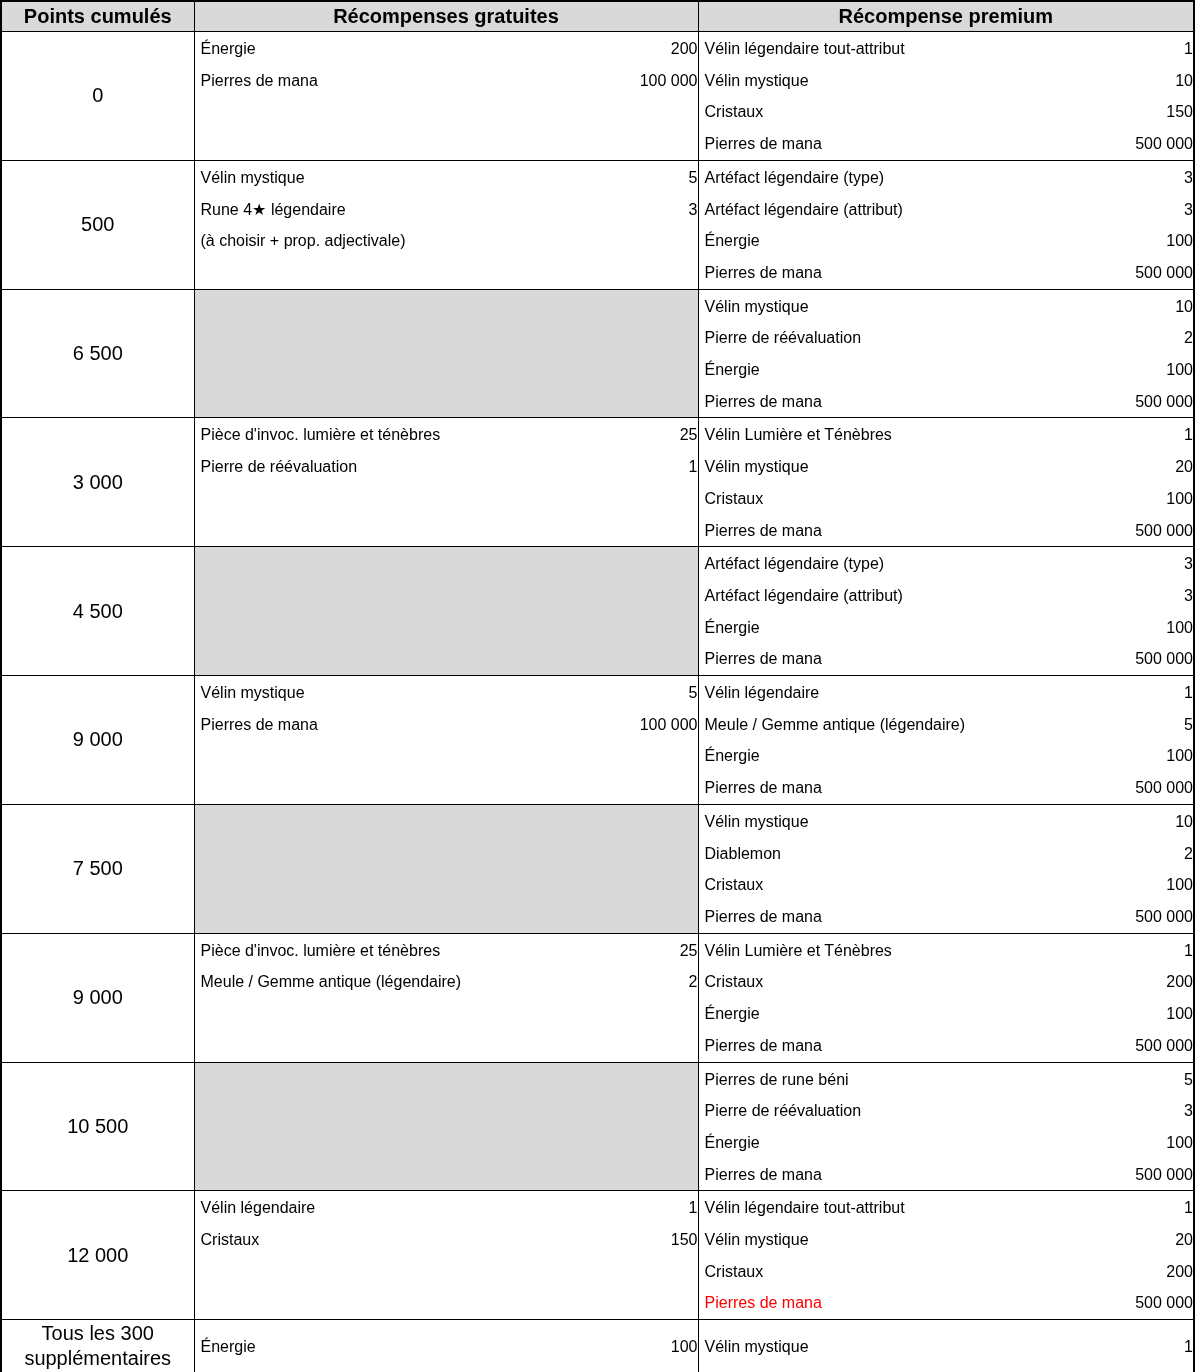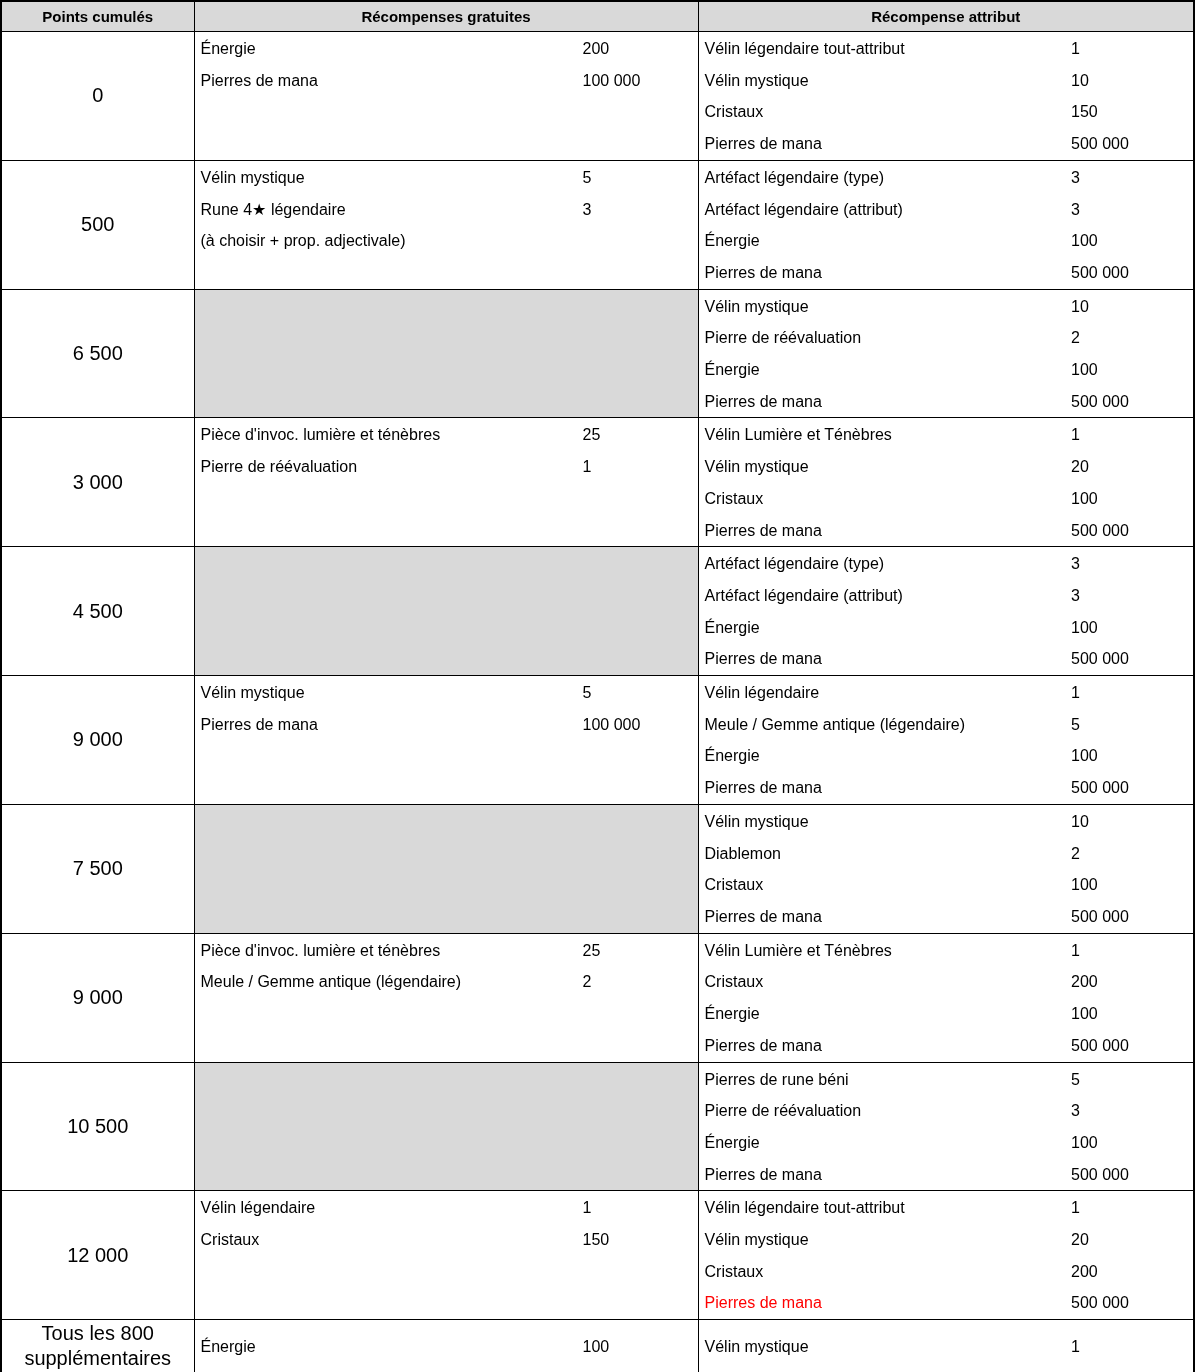--- a/index.html
+++ b/index.html
@@ -21,21 +21,21 @@
     table-layout:fixed;
     width:1193px;
     margin:0;
   }
   table.rewards, table.rewards th, table.rewards td{
     border:1px solid var(--border);
   }
   table.rewards{border-width:2px;}
   th{
     background:var(--header-bg);
-    font-size:15px;
+    font-size:20px;
     font-weight:bold;
     height:29px;
     text-align:center;
     padding:0;
   }
   tr.body-row{height:128px;}
   tr.last-row{height:54px;}
   td{padding:0;}
   td.points{
     text-align:center;
@@ -55,40 +55,40 @@
     white-space:nowrap;
     gap:46px;
   }
   .item-name{
     flex:1 1 auto;
     padding-left:6px;
     overflow:hidden;
   }
   .item-qty{
     flex:0 0 auto;
-    text-align:left;
+    text-align:right;
   }
   .free-col .item-qty{width:115px;}
   .premium-col .item-qty{width:122px;}
   .hl{color:var(--highlight);}
 </style>
 </head>
 <body>
 
 <table class="rewards">
   <colgroup>
     <col style="width:193px">
     <col style="width:504px">
     <col style="width:496px">
   </colgroup>
   <thead>
     <tr>
       <th>Points cumulés</th>
       <th>Récompenses gratuites</th>
-      <th>Récompense attribut</th>
+      <th>Récompense premium</th>
     </tr>
   </thead>
   <tbody>
       <tr class="body-row">
         <td class="points">
           <div>0</div>
         </td>
         <td class="rewards-cell free-col">
           <div class="item-line">
             <span class="item-name">Énergie</span>
@@ -378,21 +378,21 @@
             <span class="item-qty">200</span>
           </div>
           <div class="item-line">
             <span class="item-name hl">Pierres de mana</span>
             <span class="item-qty">500 000</span>
           </div>
         </td>
       </tr>
       <tr class="last-row">
         <td class="points">
-          <div>Tous les 800 supplémentaires</div>
+          <div>Tous les 300 supplémentaires</div>
         </td>
         <td class="rewards-cell free-col">
           <div class="item-line">
             <span class="item-name">Énergie</span>
             <span class="item-qty">100</span>
           </div>
         </td>
         <td class="rewards-cell premium-col">
           <div class="item-line">
             <span class="item-name">Vélin mystique</span>

